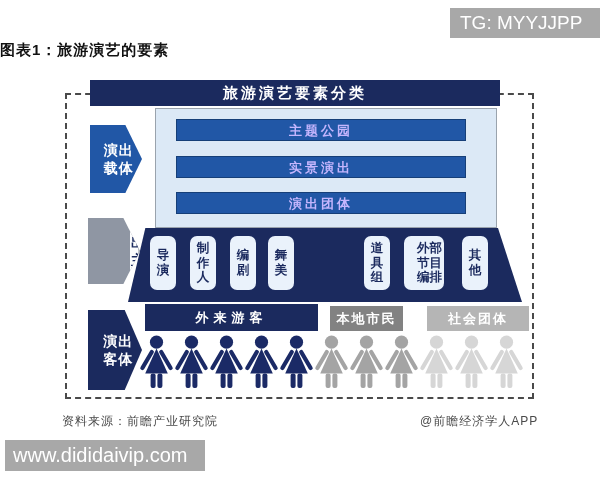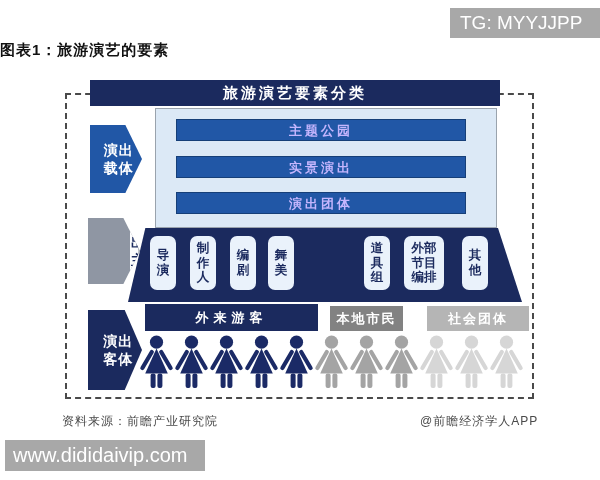--- a/index.html
+++ b/index.html
@@ -39,21 +39,21 @@
   .cbar1{top:10px;} .cbar2{top:47px;} .cbar3{top:83px;}
 
   .strip{position:absolute;left:128px;top:228px;width:394px;height:74px;background:var(--navy);
          clip-path:polygon(4.4% 0,93.9% 0,100% 100%,0 100%);z-index:2;}
   .sbox{position:absolute;top:236px;height:54px;background:var(--box);color:var(--navy);
         border-radius:7px;font-weight:bold;font-size:12.5px;line-height:1.18;z-index:3;
         display:flex;align-items:center;justify-content:center;text-align:center;
         padding:0 2px;box-sizing:content-box;word-break:break-all;}
   .bn{width:22px;}
   .b1{left:150px;} .b2{left:190px;} .b3{left:230px;} .b4{left:268px;}
-  .b5{left:308px;width:32px;} .b6{left:364px;} .b7{left:404px;width:36px;} .b8{left:462px;}
+  .b5{left:308px;width:32px;} .b6{left:364px;} .b7{left:404px;width:36px;text-align:right;} .b8{left:462px;}
 
   .gbar{position:absolute;color:#fff;font-weight:bold;font-size:13px;text-align:center;z-index:2;}
   .g1{left:145px;top:304px;width:173px;height:27px;line-height:27px;background:var(--navy);letter-spacing:5px;}
   .g2{left:330px;top:306px;width:73px;height:25px;line-height:25px;background:var(--gray-dark);letter-spacing:2px;}
   .g3{left:427px;top:306px;width:102px;height:25px;line-height:25px;background:var(--gray-light);letter-spacing:2px;}
 
   .figs{position:absolute;left:139px;top:335px;width:390px;height:58px;display:flex;z-index:2;}
   .figs svg{display:block;flex:0 0 auto;}
 
   .src{position:absolute;left:62px;top:413px;font-size:12px;color:#4a4a4a;letter-spacing:1px;}

